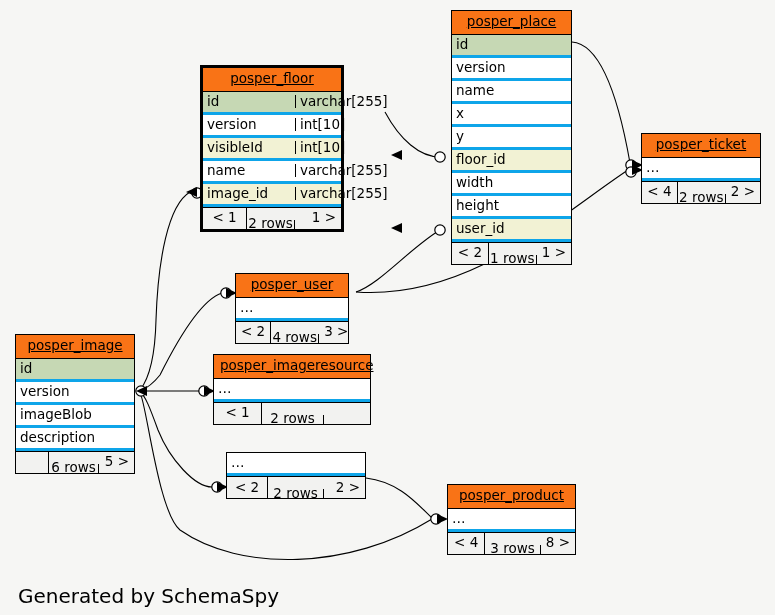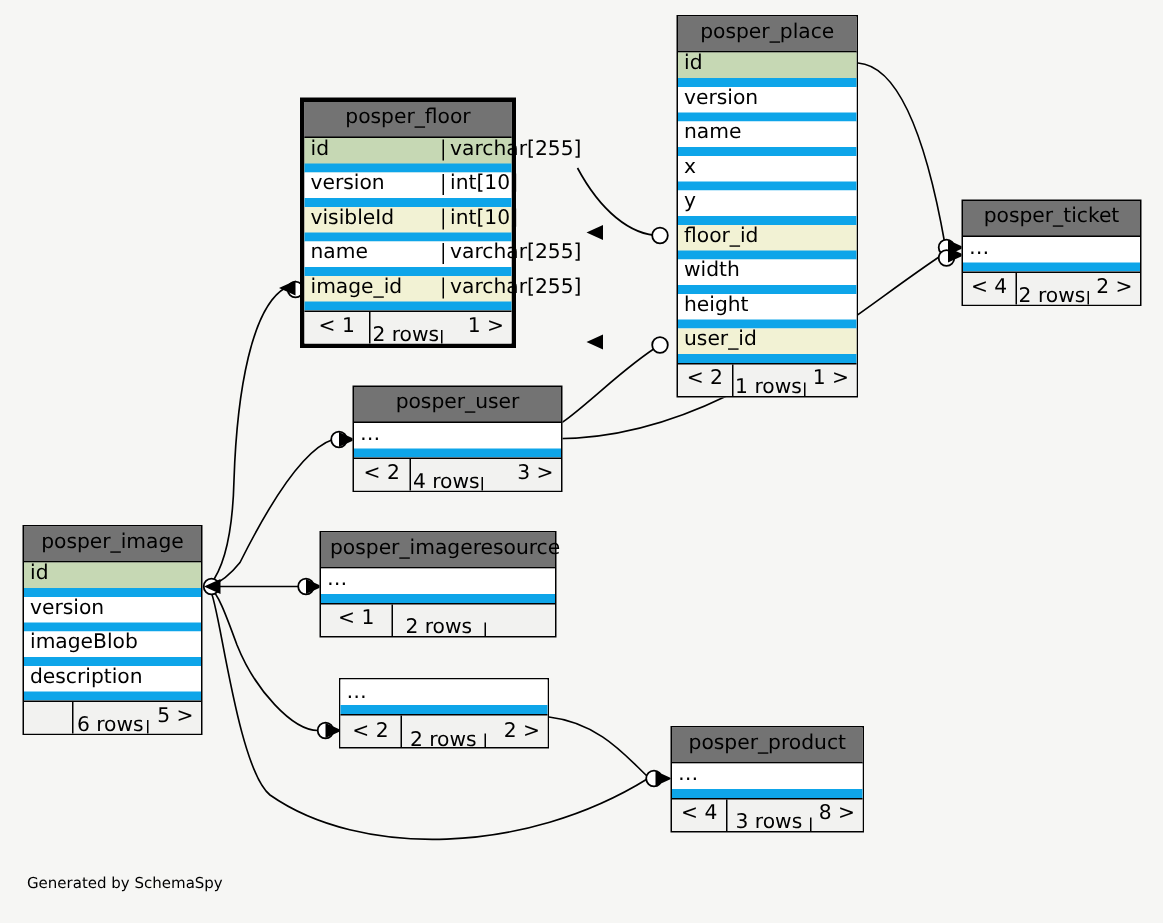--- a/index.html
+++ b/index.html
@@ -33,31 +33,32 @@
     background: #ffffff;
     border: 1px solid #000;
     box-sizing: border-box;
     font-size: 13.5px;
     line-height: 1;
   }
   .table.thick {
     border: 3px solid #000;
   }
   .thead {
-    background: #737373;
+    background: #f97316;
     text-align: center;
     padding: 4px 6px 5px 6px;
     border-bottom: 1px solid #000;
     box-sizing: border-box;
     white-space: nowrap;
     overflow: visible;
+    text-decoration: underline;
   }
   .row {
     display: flex;
-    border-bottom: 6px solid #0ea5e9;
+    border-bottom: 3px solid #0ea5e9;
     box-sizing: border-box;
     height: 23px;
     align-items: center;
     white-space: nowrap;
   }
   .row:last-child { border-bottom: none; }
   .cell-name {
     padding: 0 4px;
     box-sizing: border-box;
     overflow: visible;
@@ -96,21 +97,21 @@
     white-space: nowrap;
   }
   .tfoot > div:last-child { border-right: none; }
   .f-left   { justify-content: center; }
   .f-mid    { justify-content: center; margin-top: 12px; }
   .f-right  { justify-content: flex-end; }
   .credit {
     position: absolute;
     left: 18px;
     top: 584px;
-    font-size: 10px;
+    font-size: 20px;
     color: #000;
     text-align: center;
   }
 </style>
 </head>
 <body>
 
 <div id="canvas">
 
   <svg id="edges" viewBox="0 0 775 615" xmlns="http://www.w3.org/2000/svg">
@@ -220,33 +221,33 @@
     <div class="row plain">
         <div class="dots">…</div>
       </div>
     <div class="tfoot">
       <div class="f-left" style="width:38px">&lt; 4</div>
       <div class="f-mid" style="width:48px">2 rows</div>
       <div class="f-right" style="flex:1">2 &gt;</div>
     </div>
   </div>
 
-  <div class="table" id="tbl-posper_user" style="left: 235px; top: 257px; width: 140px;">
+  <div class="table" id="tbl-posper_user" style="left: 235px; top: 273px; width: 114px;">
     <div class="thead">posper_user</div>
     <div class="row plain">
         <div class="dots">…</div>
       </div>
     <div class="tfoot">
       <div class="f-left" style="width:38px">&lt; 2</div>
       <div class="f-mid" style="width:48px">4 rows</div>
       <div class="f-right" style="flex:1">3 &gt;</div>
     </div>
   </div>
 
-  <div class="table" id="tbl-posper_image" style="left: 15px; top: 350px; width: 120px;">
+  <div class="table" id="tbl-posper_image" style="left: 15px; top: 334px; width: 120px;">
     <div class="thead">posper_image</div>
     <div class="row pk">
         <div class="cell-name">id</div>
       </div>
     <div class="row plain">
         <div class="cell-name">version</div>
       </div>
     <div class="row plain">
         <div class="cell-name">imageBlob</div>
       </div>

